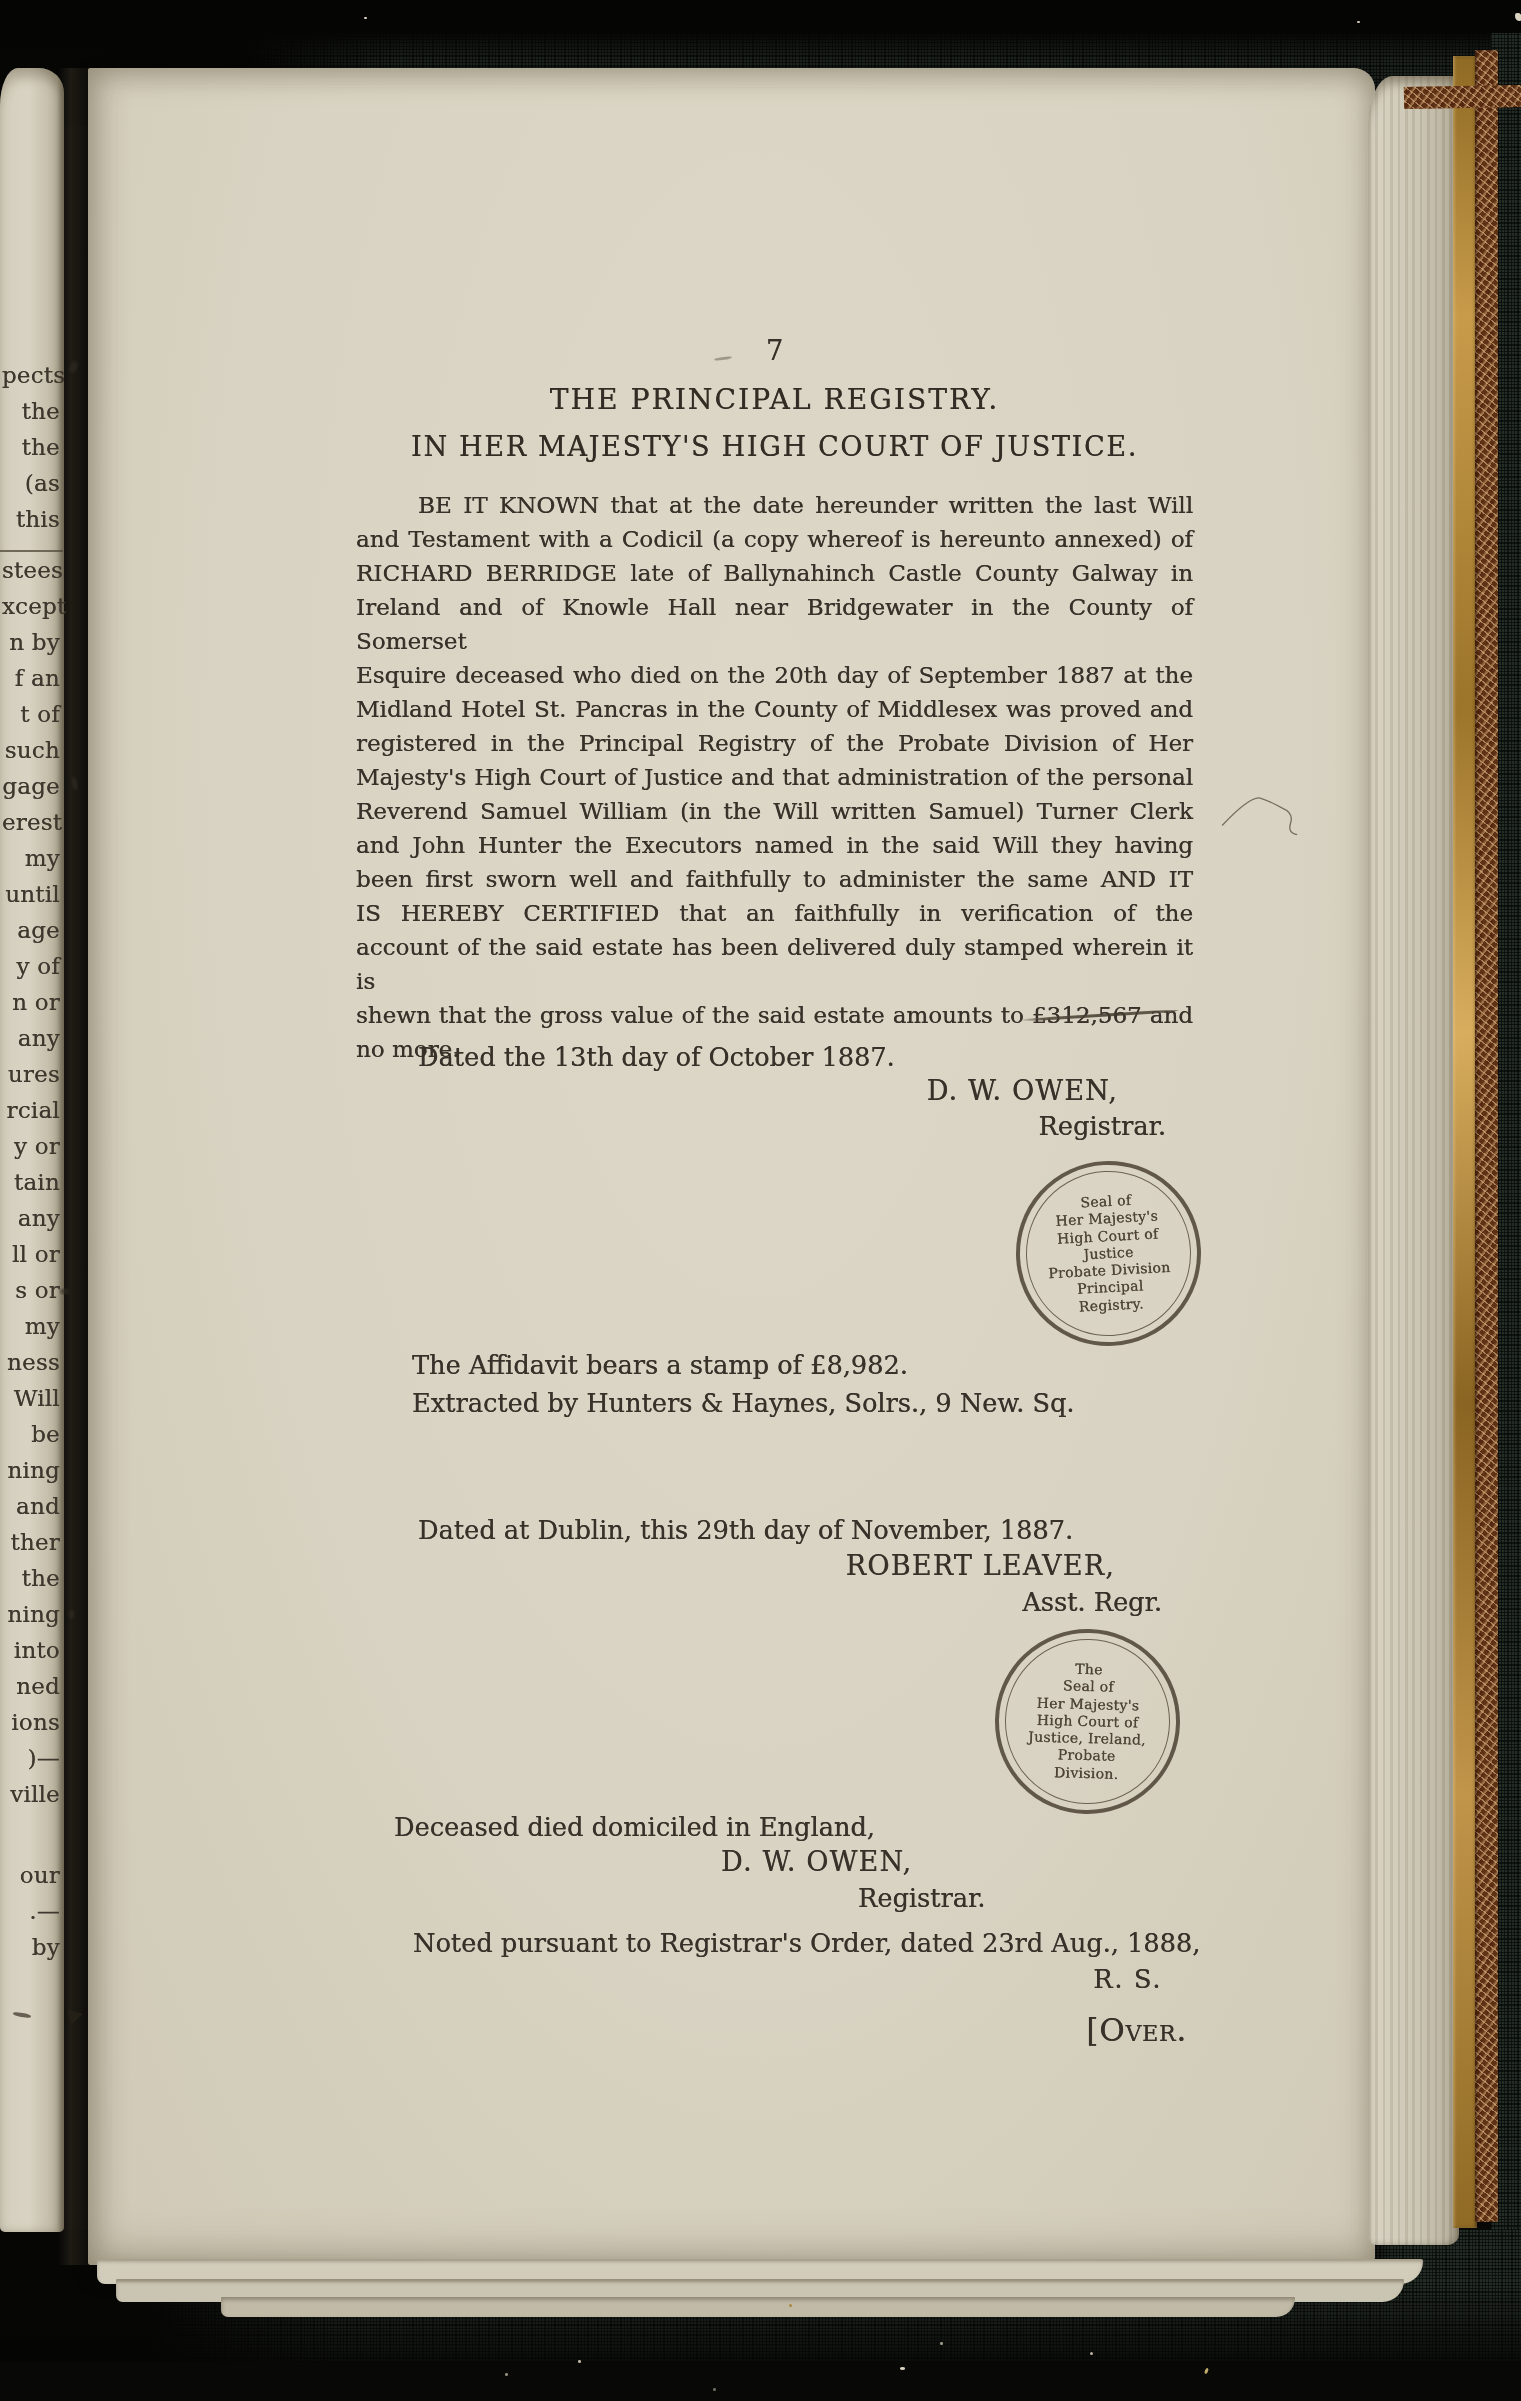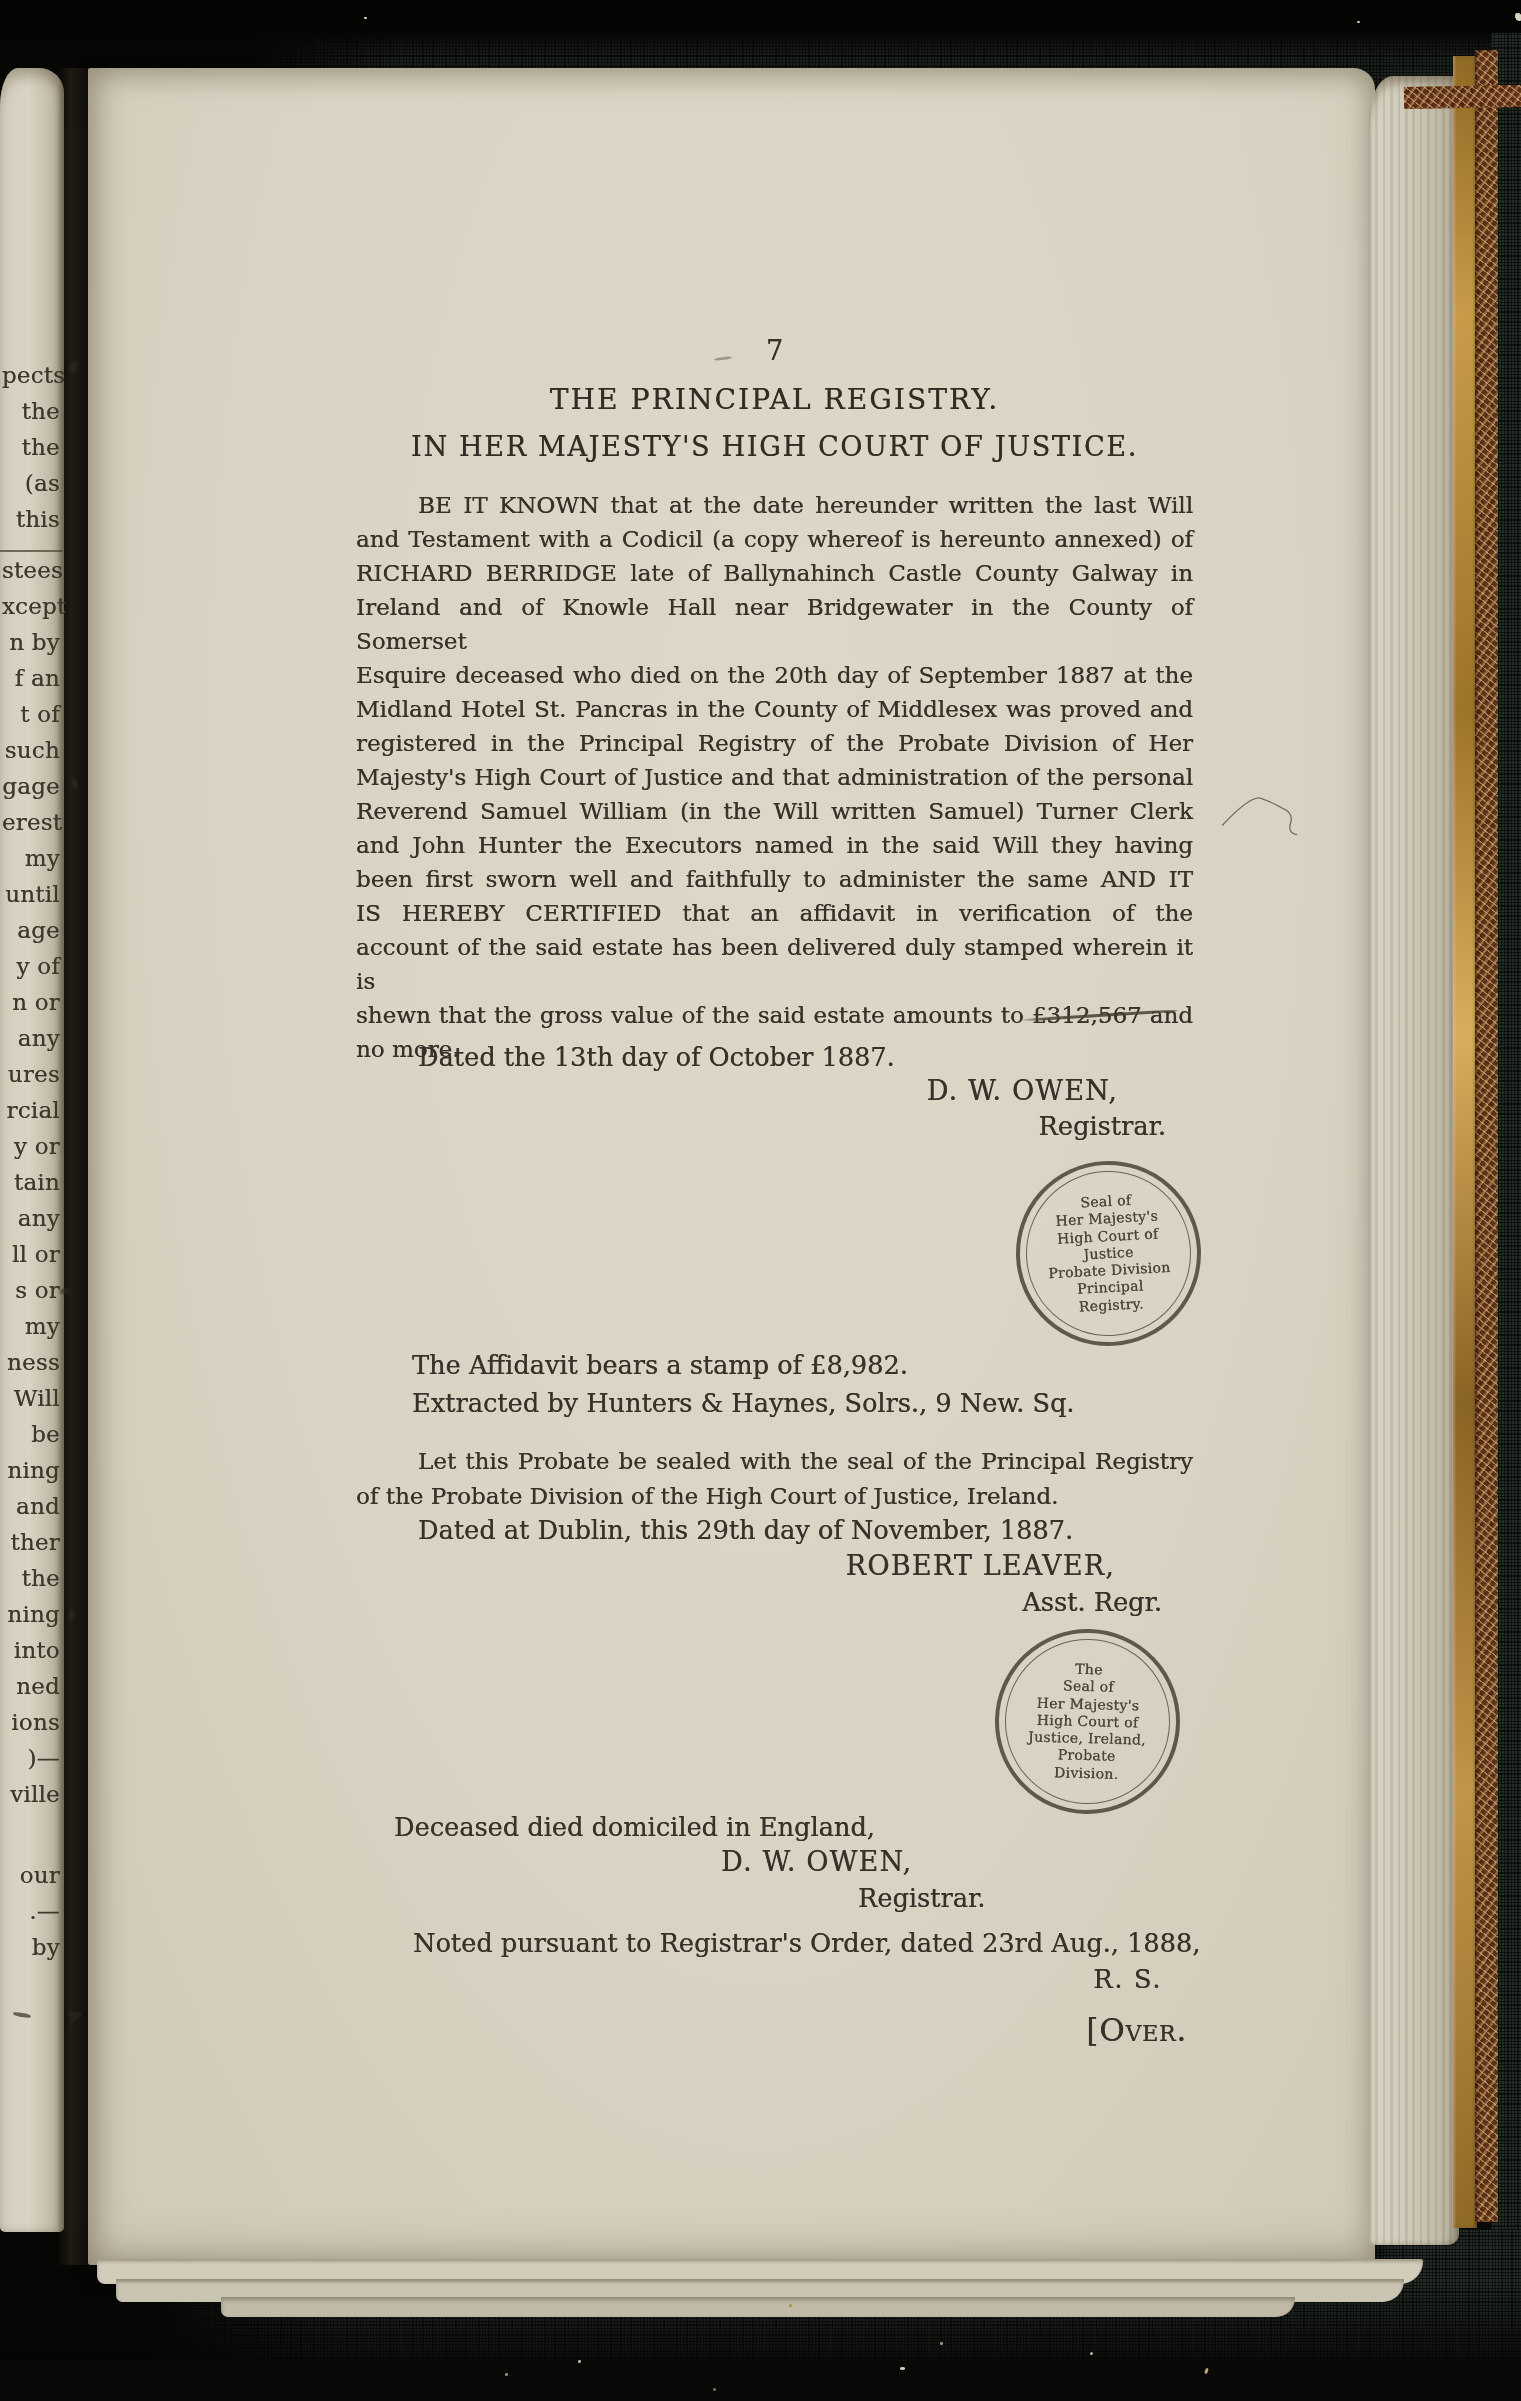--- a/index.html
+++ b/index.html
@@ -186,21 +186,21 @@
       <div class="pline">and Testament with a Codicil (a copy whereof is hereunto annexed) of</div>
       <div class="pline">RICHARD BERRIDGE late of Ballynahinch Castle County Galway in</div>
       <div class="pline">Ireland and of Knowle Hall near Bridgewater in the County of Somerset</div>
       <div class="pline">Esquire deceased who died on the 20th day of September 1887 at the</div>
       <div class="pline">Midland Hotel St. Pancras in the County of Middlesex was proved and</div>
       <div class="pline">registered in the Principal Registry of the Probate Division of Her</div>
       <div class="pline">Majesty's High Court of Justice and that administration of the personal</div>
       <div class="pline">Reverend Samuel William (in the Will written Samuel) Turner Clerk</div>
       <div class="pline">and John Hunter the Executors named in the said Will they having</div>
       <div class="pline">been first sworn well and faithfully to administer the same  AND IT</div>
-      <div class="pline">IS HEREBY CERTIFIED that an affidavit in verification of the</div>
+      <div class="pline">IS HEREBY CERTIFIED that an faithfully in verification of the</div>
       <div class="pline">account of the said estate has been delivered duly stamped wherein it is</div>
       <div class="pline">shewn that the gross value of the said estate amounts to £312,567 and</div>
       <div class="pline last-line">no more.</div>
     </div>
 
   <div class="abs pen-stroke"></div>
 
   <div class="abs tline" style="left:330px;top:974px;">Dated the 13th day of October 1887.</div>
   <div class="abs sig" style="right:257px;top:1007px;">D. W. OWEN,</div>
   <div class="abs small-sig" style="right:209px;top:1043px;">Registrar.</div>
@@ -214,24 +214,20 @@
         <div class="seal-line">Justice</div>
         <div class="seal-line">Probate Division</div>
         <div class="seal-line">Principal</div>
         <div class="seal-line">Registry.</div>
       </div>
   </div>
 
   <div class="abs tline" style="left:324px;top:1282px;">The Affidavit bears a stamp of £8,982.</div>
   <div class="abs tline" style="left:324px;top:1320px;">Extracted by Hunters &amp; Haynes, Solrs., 9 New. Sq.</div>
 
-  <div class="abs para" style="top:1376px;line-height:35px;">
-      <div class="pline indent">Let this Probate be sealed with the seal of the Principal Registry</div>
-      <div class="pline last-line">of the Probate Division of the High Court of Justice, Ireland.</div>
-    </div>
 
   <div class="abs tline" style="left:330px;top:1447px;">Dated at Dublin, this 29th day of November, 1887.</div>
   <div class="abs sig" style="right:260px;top:1482px;">ROBERT LEAVER,</div>
   <div class="abs small-sig" style="right:213px;top:1519px;">Asst. Regr.</div>
 
   <div class="abs seal seal2">
     <div class="ring"></div>
     <div class="seal-text">
         <div class="seal-line">The</div>
         <div class="seal-line">Seal of</div>

